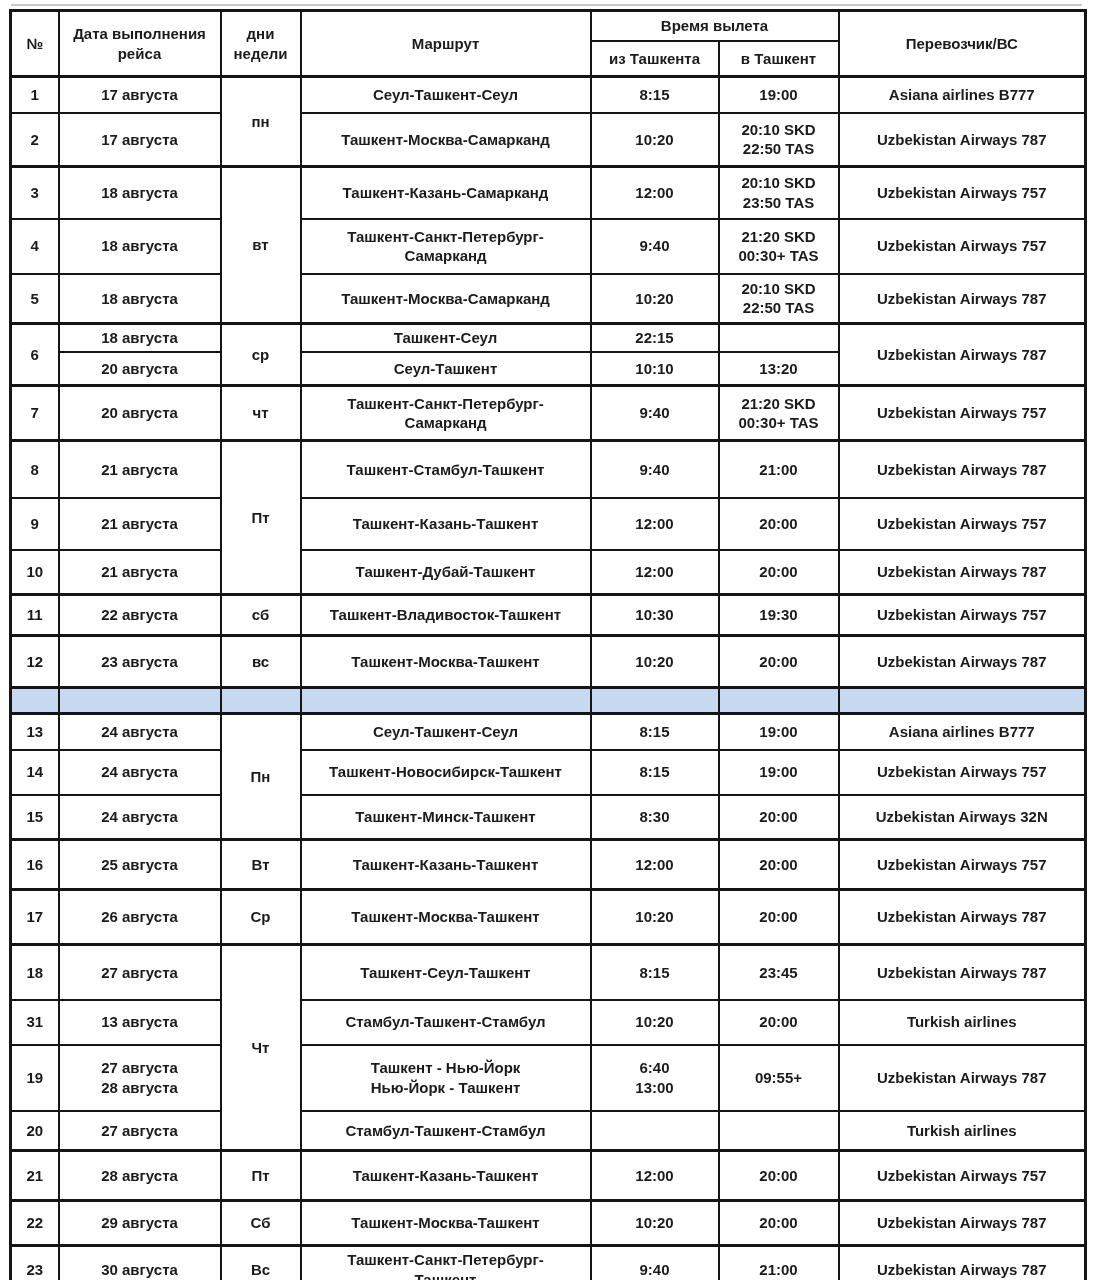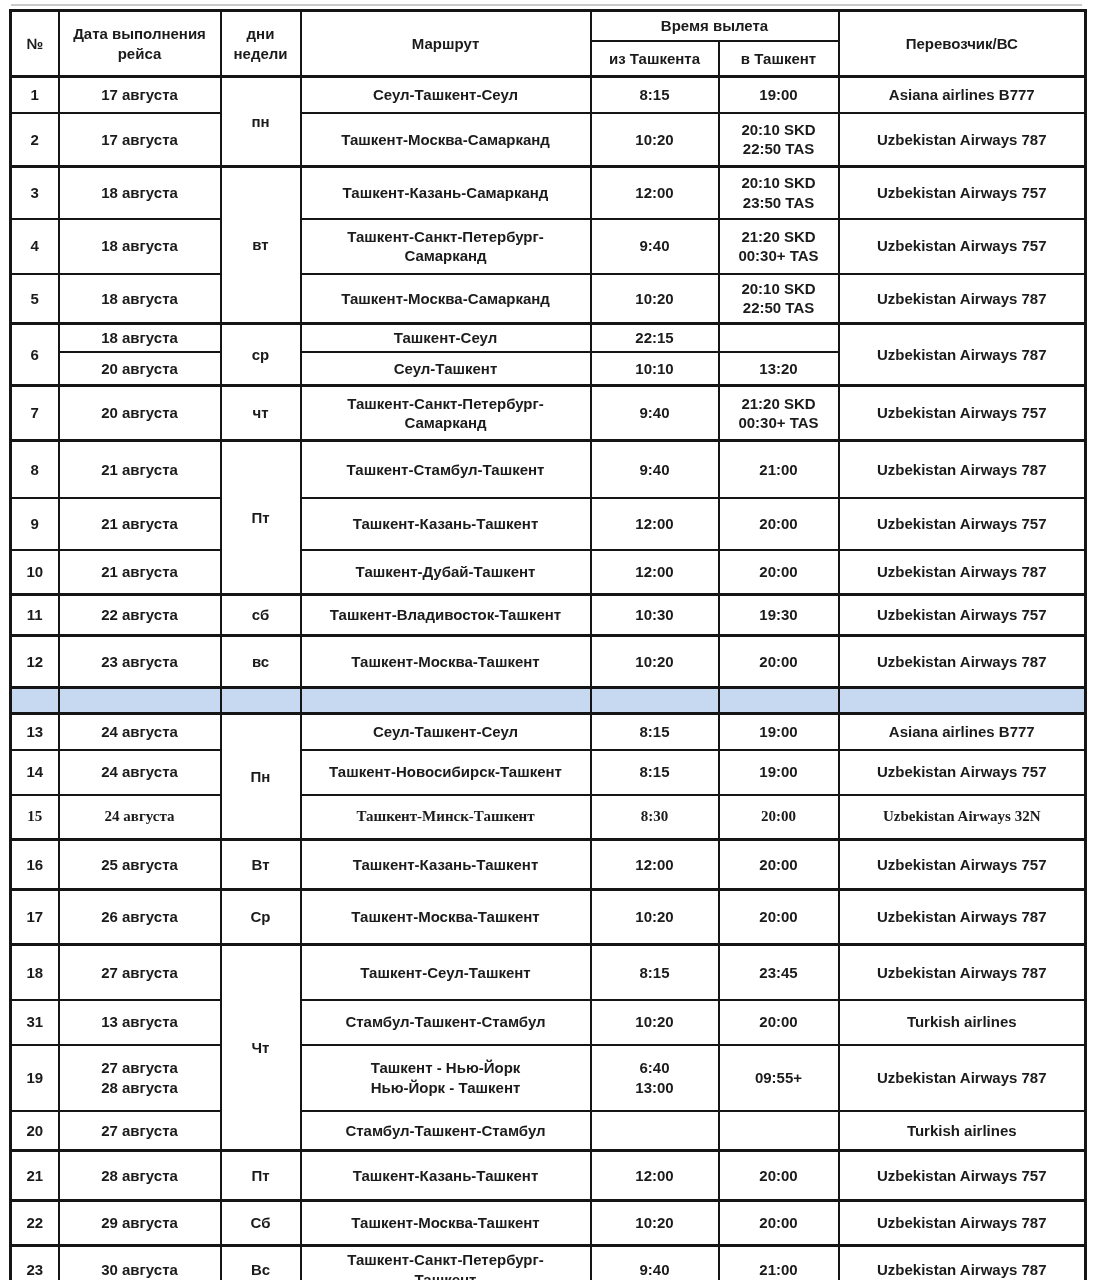--- a/index.html
+++ b/index.html
@@ -221,21 +221,21 @@
       <td>Asiana airlines B777</td>
     </tr>
     <tr style="height:45px;">
       <td>14</td>
       <td>24 августа</td>
       <td>Ташкент-Новосибирск-Ташкент</td>
       <td>8:15</td>
       <td>19:00</td>
       <td>Uzbekistan Airways 757</td>
     </tr>
-    <tr style="height:45px;font-family:Liberation Serif, serif;">
+    <tr style="height:45px;">
       <td>15</td>
       <td>24 августа</td>
       <td>Ташкент-Минск-Ташкент</td>
       <td>8:30</td>
       <td>20:00</td>
       <td>Uzbekistan Airways 32N</td>
     </tr>
 
     <tr class="g" style="height:50px;margin-left:15px;">
       <td>16</td>

